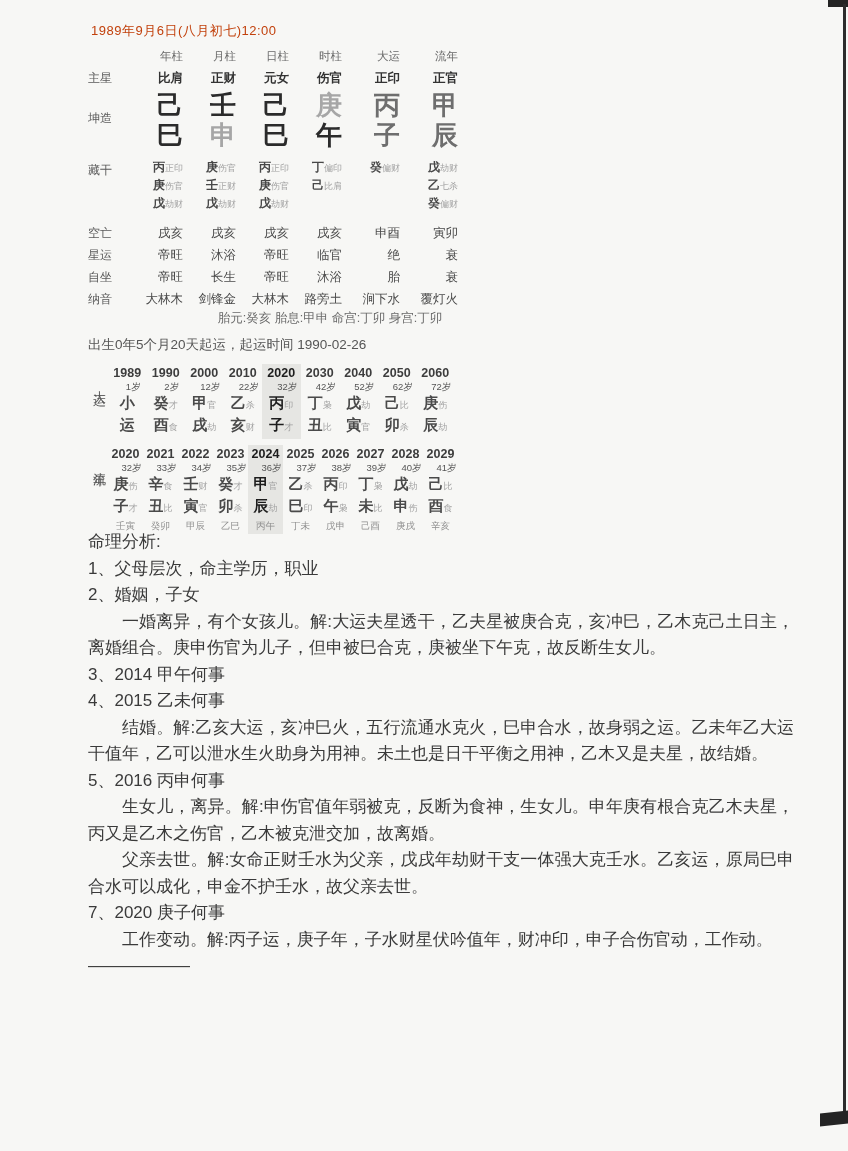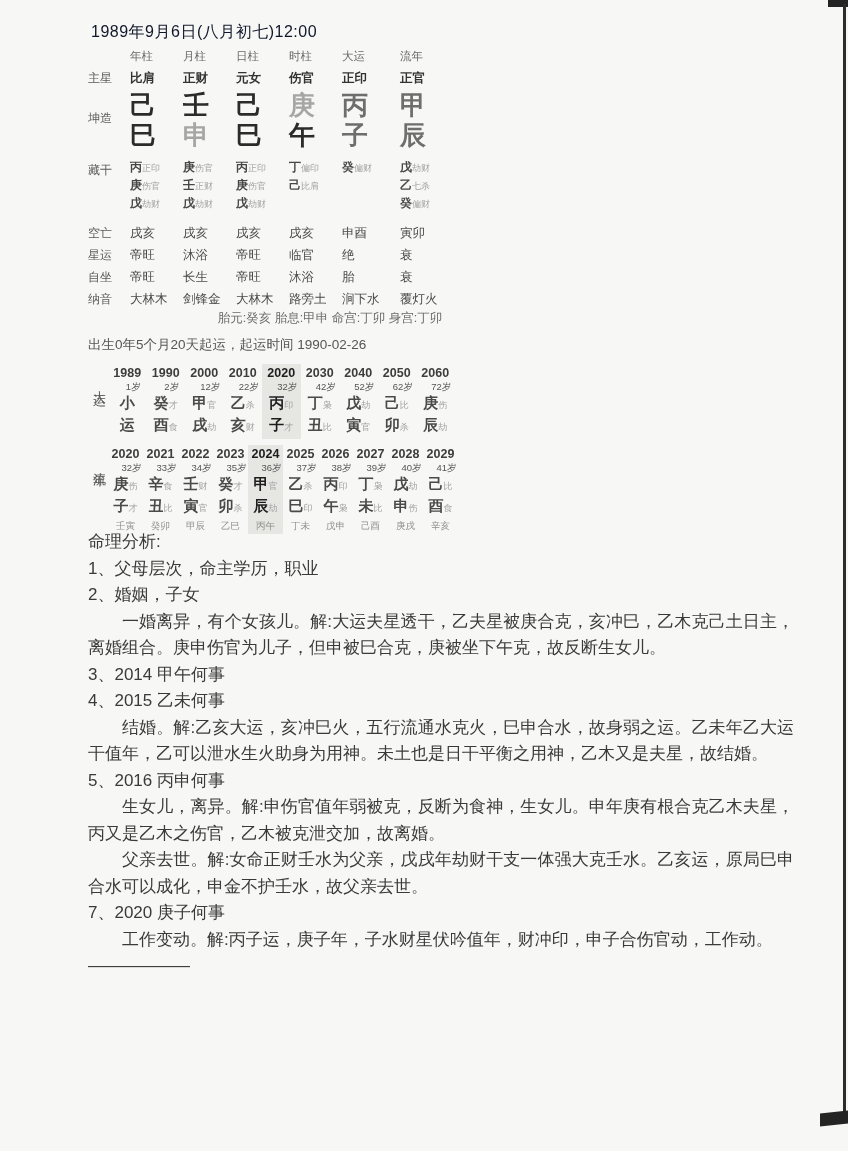--- a/index.html
+++ b/index.html
@@ -5,26 +5,26 @@
   html,body{margin:0;padding:0;}
   .page{
     position:relative;width:848px;height:1151px;background:#f7f7f5;
     font-family:"Liberation Sans","DejaVu Sans",sans-serif;color:#3a3a3a;overflow:hidden;
   }
   
   .edge-line{position:absolute;right:2px;top:4px;width:3px;height:1118px;background:#2c2c2c;}
   .edge-top{position:absolute;right:0;top:0;width:20px;height:7px;background:#242424;}
   .edge-bottom{position:absolute;right:0;top:1112px;width:28px;height:13px;background:#242424;transform:skewY(-6deg);}
   
-  .doc-title{position:absolute;left:91px;top:22px;font-size:16px;font-weight:500;color:#0f172a;letter-spacing:.5px;}
+  .doc-title{position:absolute;left:91px;top:22px;font-size:13px;font-weight:500;color:#c2410c;letter-spacing:.5px;}
   
   .chart{position:absolute;left:88px;top:46px;}
   .crow{display:flex;align-items:center;}
   .rlabel{width:42px;font-size:12px;color:#5a5a5a;flex:none;}
-  .ccell{width:53px;text-align:left;flex:none;}
+  .ccell{width:53px;text-align:right;flex:none;}
   .ccell.wide{width:58px;}
   .hdr .ccell{font-size:11.5px;color:#6a6a6a;}
   .hdr{height:21px;}
   .zx{height:23px;}
   .zx .ccell{font-size:12.5px;font-weight:bold;color:#333;}
   .pillars{align-items:flex-start;height:62px;}
   .pillars .rlabel{padding-top:20px;}
   .stem,.branch{font-size:26px;font-weight:bold;line-height:30px;}
   .t-dark{color:#2b2b2b;}
   .t-mid{color:#6e6e6e;}

